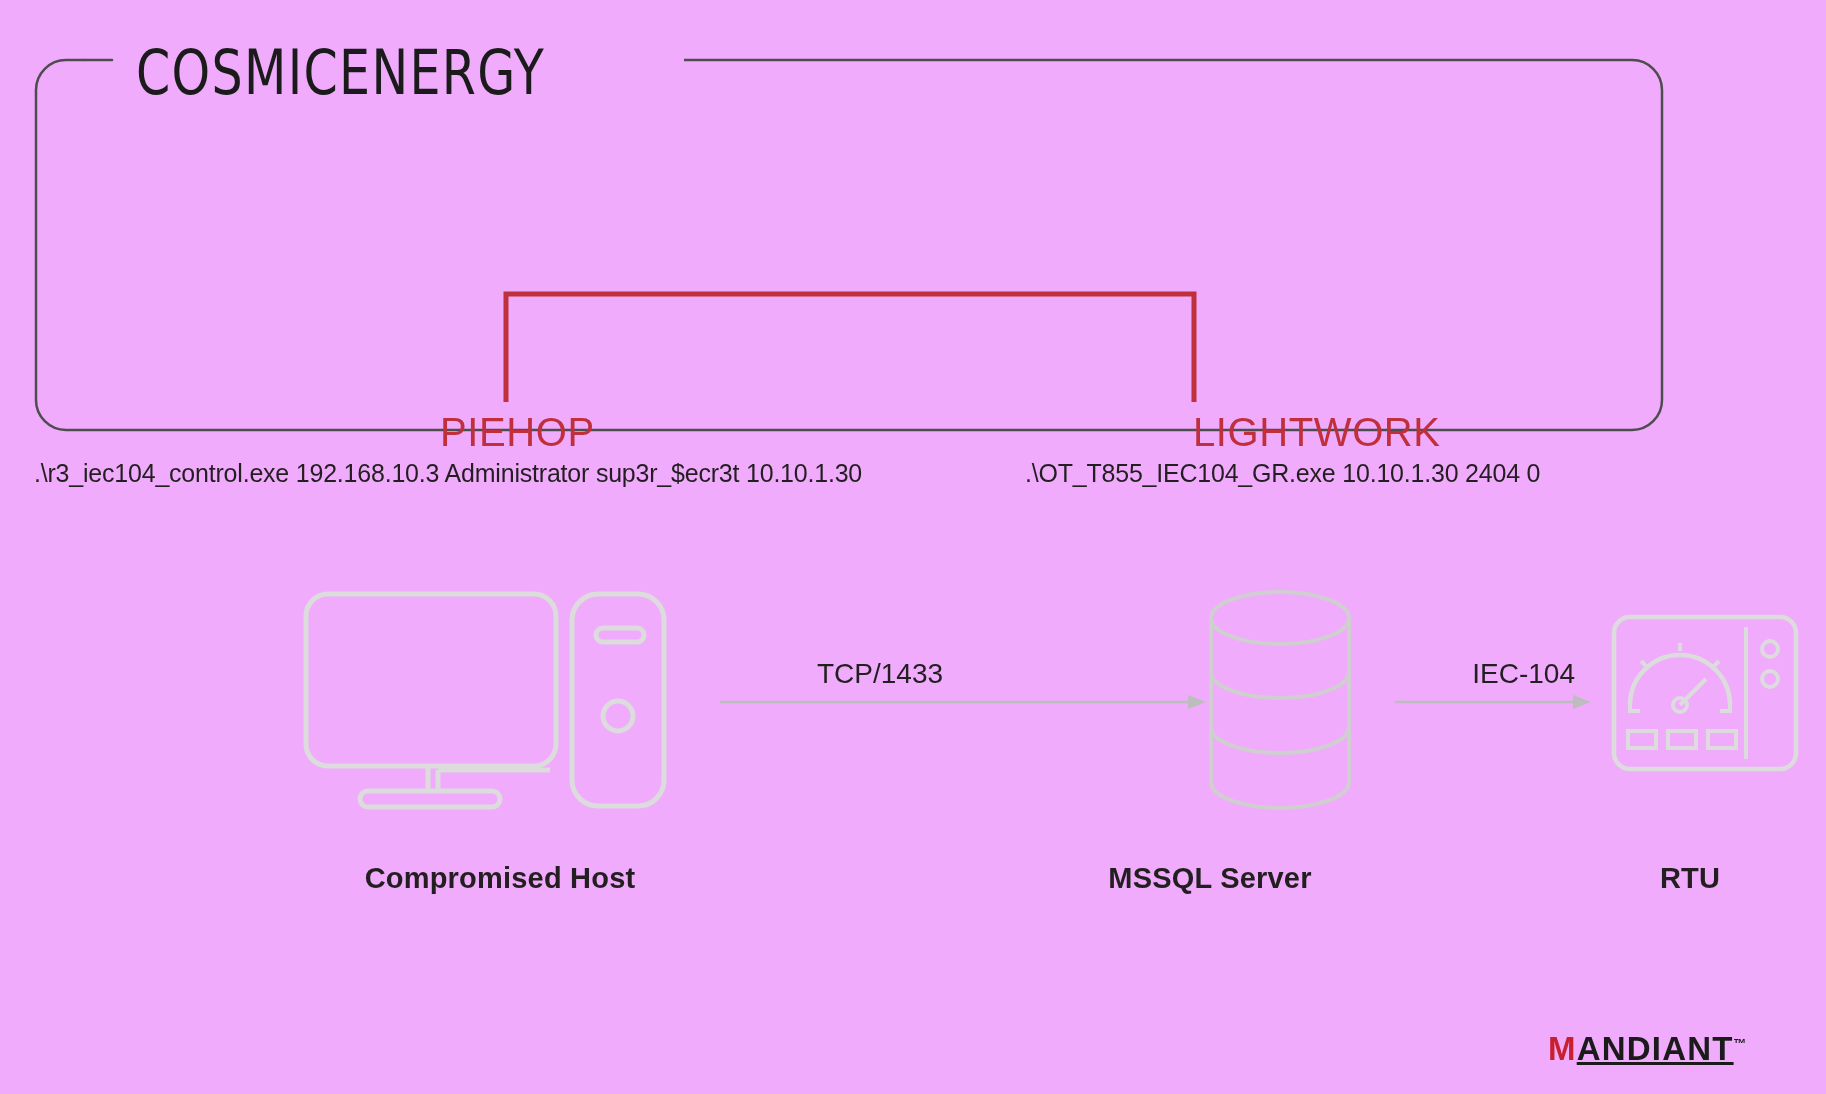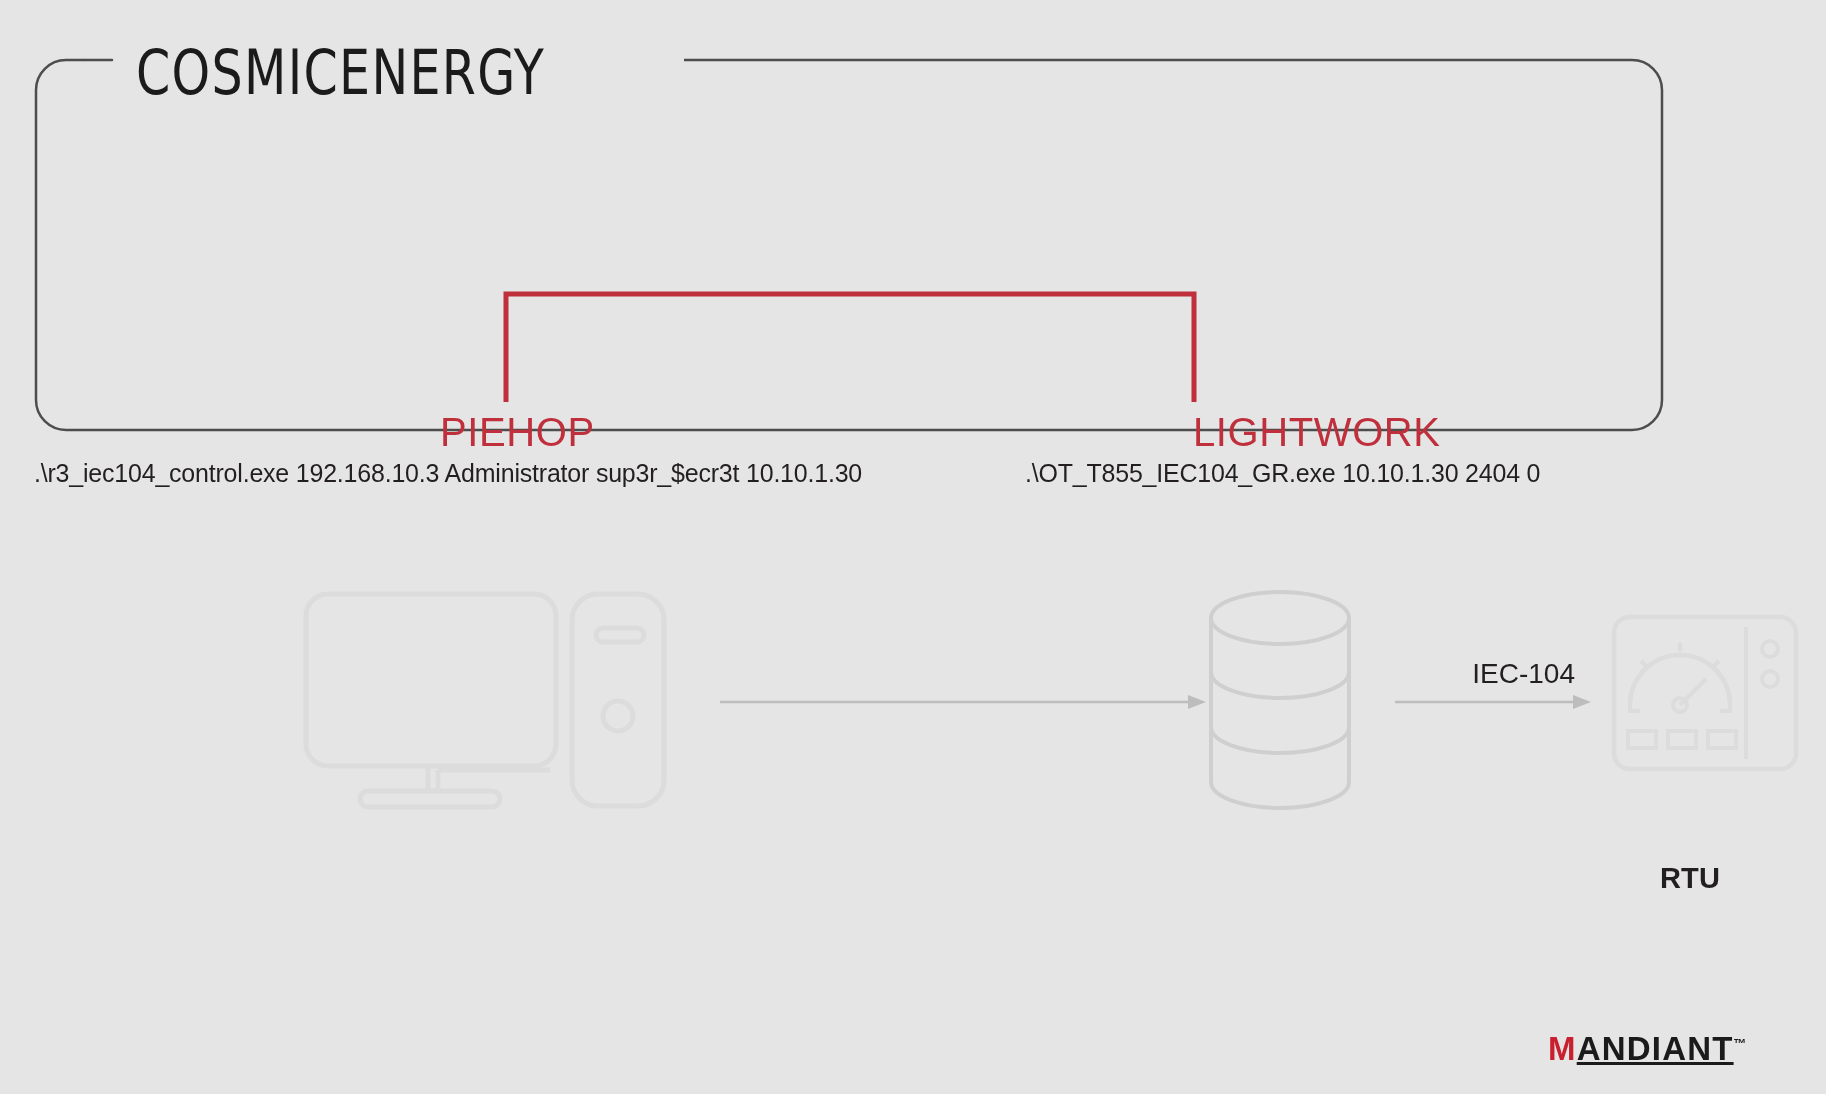--- a/index.html
+++ b/index.html
@@ -9,21 +9,21 @@
     background: #ffffff;
   }
   body {
     font-family: "Liberation Sans", "DejaVu Sans", sans-serif;
     color: #231f20;
   }
   #canvas {
     position: relative;
     width: 1826px;
     height: 1094px;
-    background: #e5e5e5;
+    background: #f0abfc;
     overflow: hidden;
   }
 
   
   .group-box {
     position: absolute;
     left: 24px;
     top: 28px;
     width: 1650px;
     height: 430px;
@@ -230,28 +230,31 @@
 
       <rect x="18" y="118" width="28" height="17" stroke="#dcdcdc" stroke-width="4" fill="none"></rect>
       <rect x="58" y="118" width="28" height="17" stroke="#dcdcdc" stroke-width="4" fill="none"></rect>
       <rect x="98" y="118" width="28" height="17" stroke="#dcdcdc" stroke-width="4" fill="none"></rect>
 
       <circle cx="160" cy="36" r="8" stroke="#dcdcdc" stroke-width="4" fill="none"></circle>
       <circle cx="160" cy="66" r="8" stroke="#dcdcdc" stroke-width="4" fill="none"></circle>
     </svg>
   </div>
 
+  <div class="node-caption" id="caption-host">Compromised Host</div>
+  <div class="node-caption" id="caption-db">MSSQL Server</div>
   <div class="node-caption" id="caption-rtu">RTU</div>
 
   <div class="connector" id="conn-1">
     <svg width="490" height="24" viewBox="0 0 490 24" fill="none" xmlns="http://www.w3.org/2000/svg">
       <path d="M 0 12 L 470 12" stroke="#bdbdbd" stroke-width="2.5" fill="none"></path>
       <path d="M 468 5 L 486 12 L 468 19 Z" fill="#bdbdbd"></path>
     </svg>
   </div>
+  <div class="conn-label" id="conn-label-1">TCP/1433</div>
 
   <div class="connector" id="conn-2">
     <svg width="200" height="24" viewBox="0 0 200 24" fill="none" xmlns="http://www.w3.org/2000/svg">
       <path d="M 0 12 L 180 12" stroke="#bdbdbd" stroke-width="2.5" fill="none"></path>
       <path d="M 178 5 L 196 12 L 178 19 Z" fill="#bdbdbd"></path>
     </svg>
   </div>
   <div class="conn-label" id="conn-label-2">IEC-104</div>
 
   <div class="logo">

